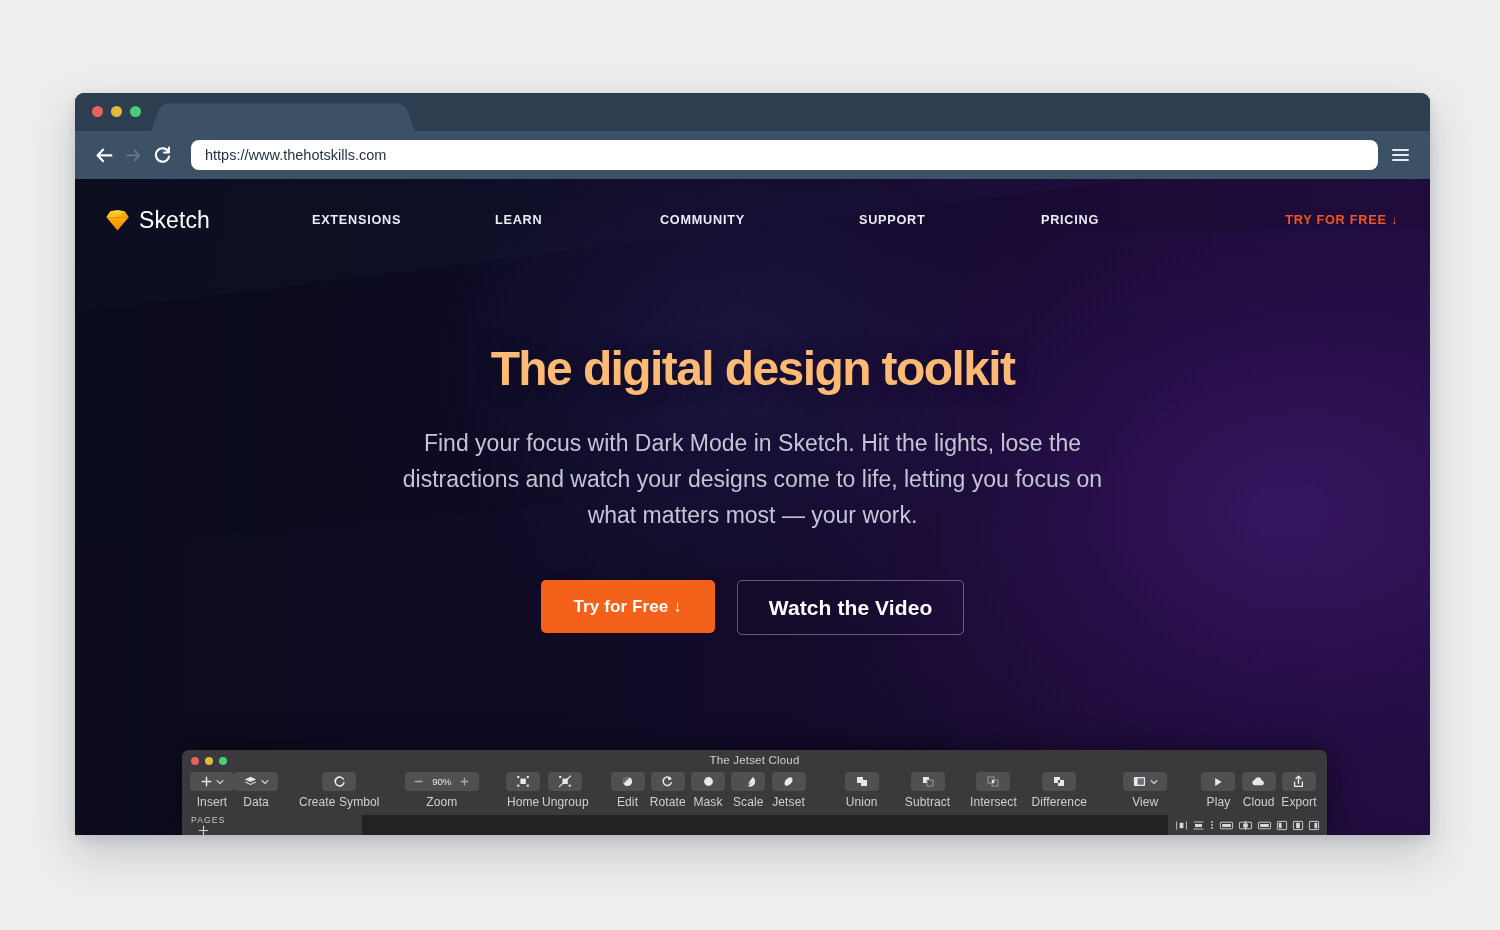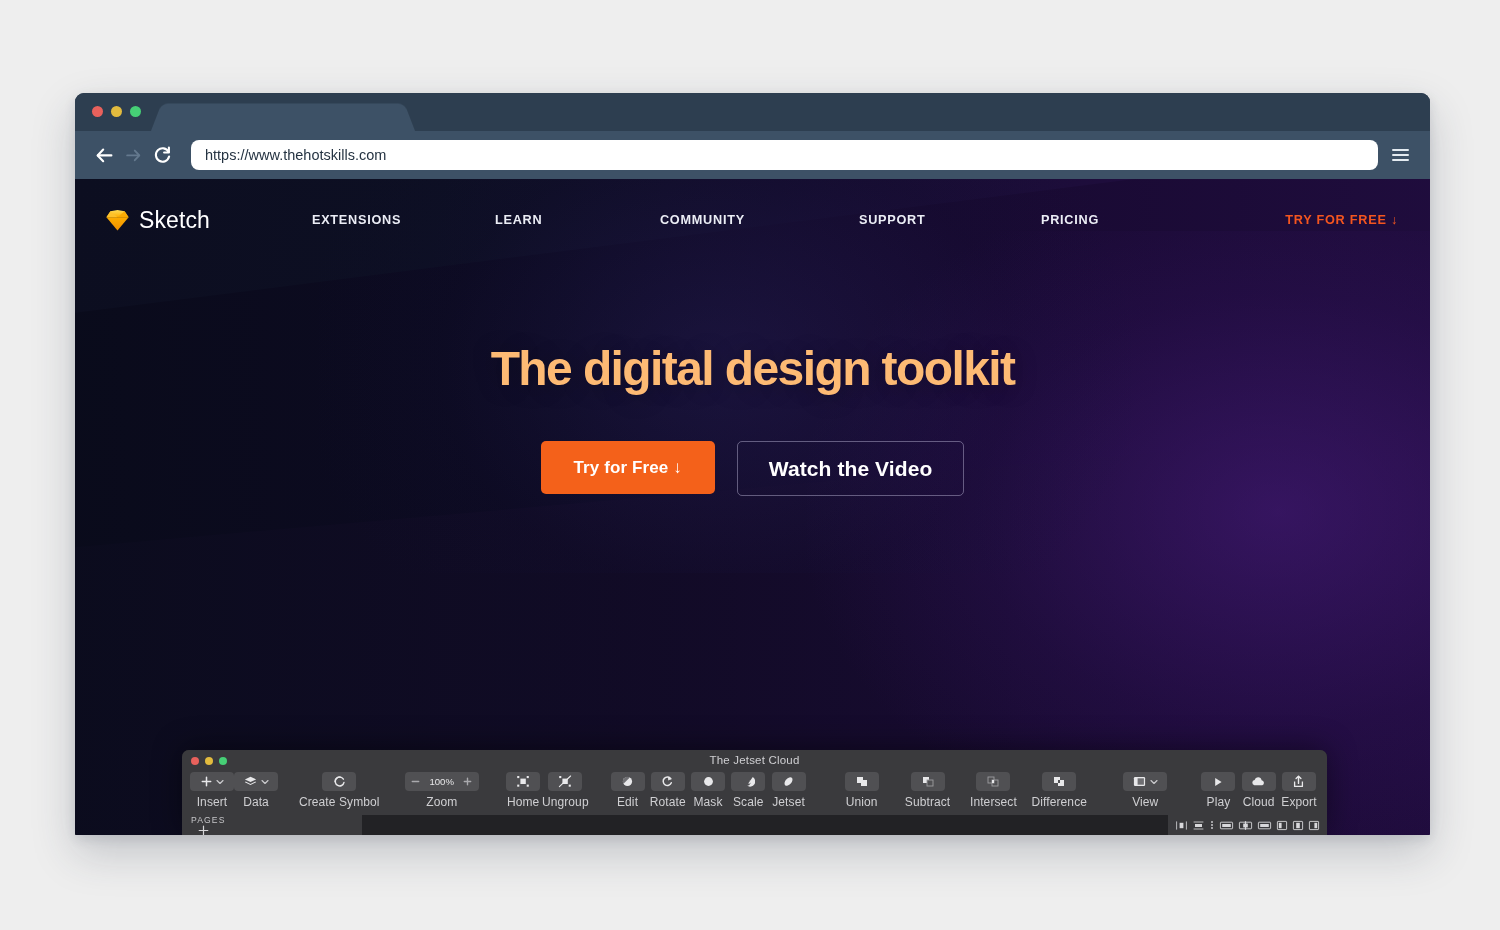--- a/index.html
+++ b/index.html
@@ -435,20 +435,21 @@
         <a class="nav-link" id="nav-link-learn">LEARN</a>
         <a class="nav-link" id="nav-link-community">COMMUNITY</a>
         <a class="nav-link" id="nav-link-support">SUPPORT</a>
         <a class="nav-link" id="nav-link-pricing">PRICING</a>
       </div>
       <a id="nav-cta">TRY FOR FREE ↓</a>
     </nav>
 
     <section id="hero">
       <h1 id="hero-title">The digital design toolkit</h1>
+      <p id="hero-subtitle">Find your focus with Dark Mode in Sketch. Hit the lights, lose the distractions and watch your designs come to life, letting you focus on what matters most — your work.</p>
       <div id="hero-actions">
         <button id="btn-try-free">Try for Free ↓</button>
         <button id="btn-watch-video">Watch the Video</button>
       </div>
     </section>
 
     <div id="sketch-app">
 
       <div id="sketch-titlebar">
         <div class="traffic-lights">
@@ -500,21 +501,21 @@
           <span class="tb-label">Create Symbol</span>
         </div>
 
         <div class="tb-sep"></div>
 
         <div class="tb-item xwide">
           <div class="tb-chip zoomchip">
             <svg class="tb-icon" width="9" height="9" viewBox="0 0 9 9">
               <path d="M1.3 4.5 H7.7" stroke="#a9a9ad" stroke-width="1.4" stroke-linecap="round"></path>
             </svg>
-            <span style="font-size:9.6px;color:#e8e8ea;">100%</span>
+            <span style="font-size:9.6px;color:#e8e8ea;">90%</span>
             <svg class="tb-icon" width="9" height="9" viewBox="0 0 9 9">
               <path d="M4.5 1.3 V7.7 M1.3 4.5 H7.7" stroke="#a9a9ad" stroke-width="1.4" stroke-linecap="round"></path>
             </svg>
           </div>
           <span class="tb-label">Zoom</span>
         </div>
 
         <div class="tb-sep"></div>
 
         <div class="tb-item">

